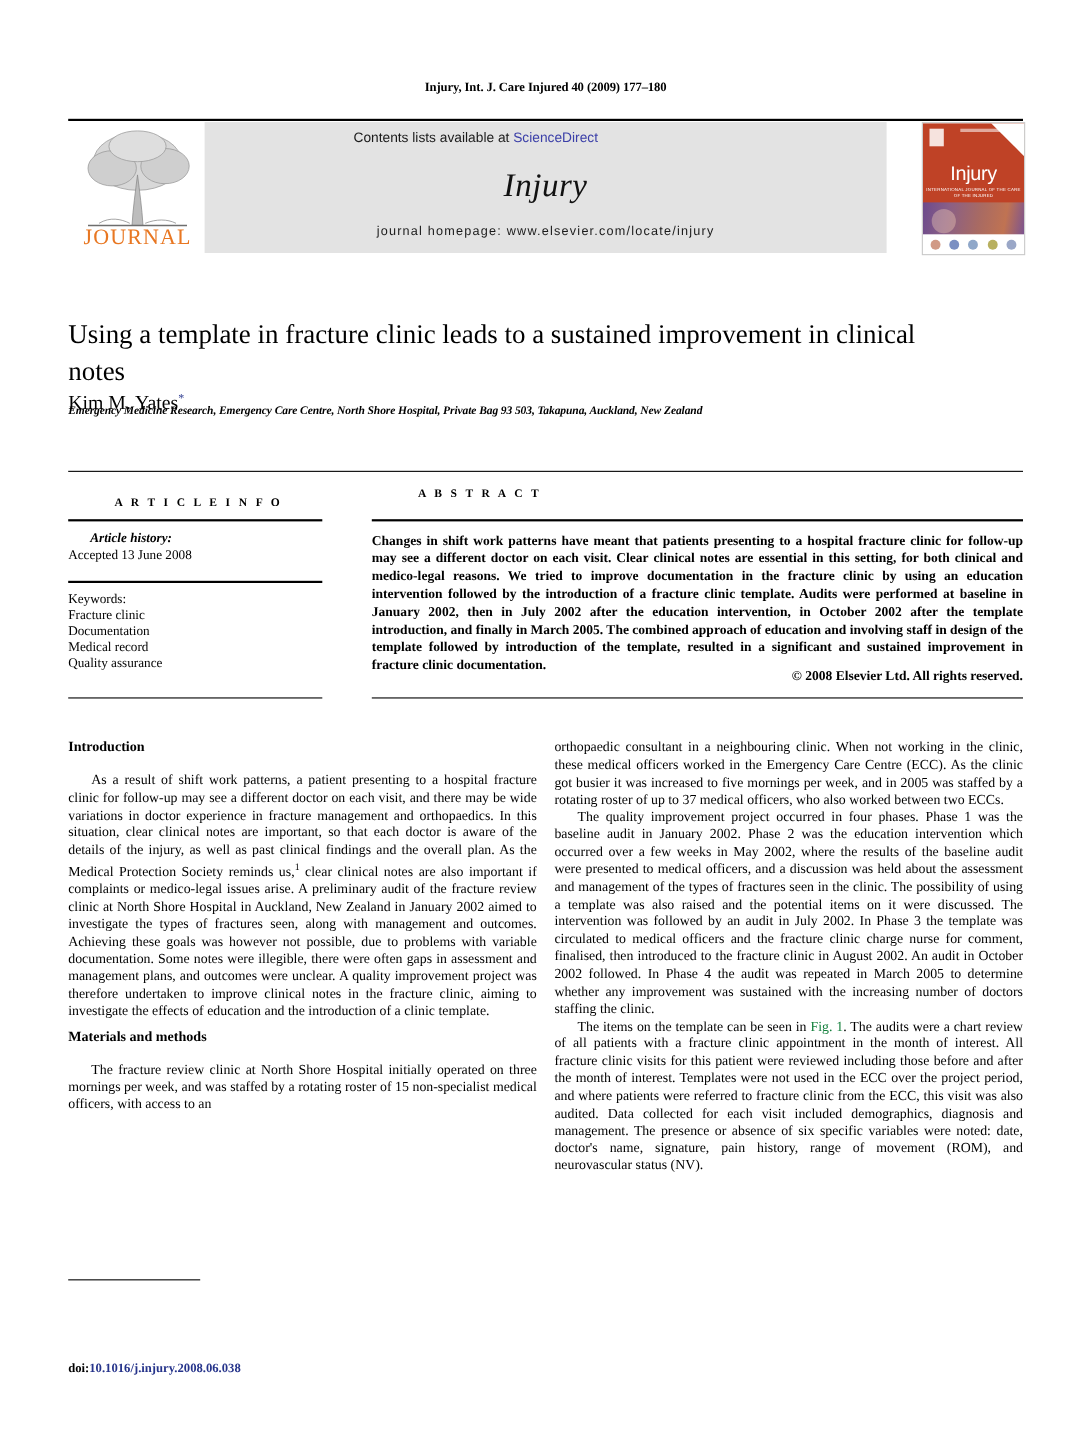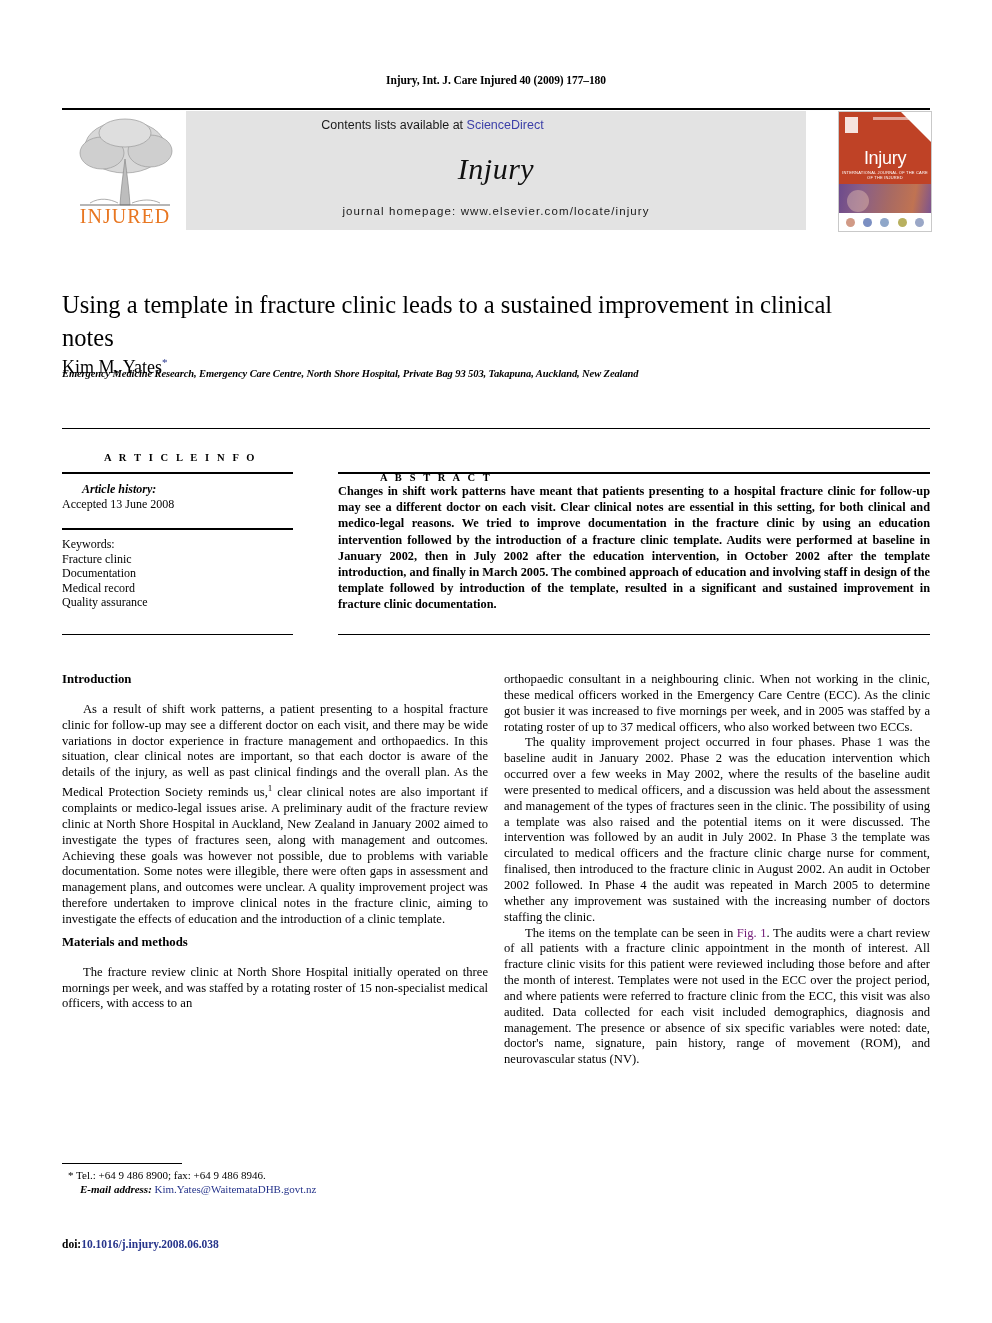--- a/index.html
+++ b/index.html
@@ -228,21 +228,21 @@
   }
   .sec-head {
     position: absolute;
     font-family: "Liberation Serif", serif;
     font-size: 10.5px;
     font-weight: bold;
     letter-spacing: 2.6px;
     margin-left: 40px;
   }
   .info-head { left: 64px; top: 452px; }
-  .abs-head  { left: 340px; top: 472px; text-align: right; }
+  .abs-head  { left: 340px; top: 444px; text-align: right; }
 
   .info-rule {
     position: absolute;
     left: 62px; top: 472px;
     width: 231px; height: 2px;
     background: #000;
   }
   .abs-rule {
     position: absolute;
     left: 338px; top: 472px;
@@ -320,21 +320,21 @@
     font-size: 12.8px;
     font-weight: bold;
     text-align: left;
   }
   .col h2.spaced { margin-top: 7px; }
   .col p {
     margin: 0;
     text-indent: 21px;
   }
   .col sup { font-size: 9px; vertical-align: super; }
-  .figref { color: #701a75; }
+  .figref { color: #15803d; }
 
   
   .fn-rule {
     position: absolute;
     left: 62px; top: 1163px;
     width: 120px; height: 1px;
     background: #000;
   }
   .footnote {
     position: absolute;
@@ -372,21 +372,21 @@
         <ellipse cx="59" cy="34" rx="40" ry="26" fill="#d8d8d8" stroke="#9a9a9a"></ellipse>
         <ellipse cx="36" cy="40" rx="22" ry="16" fill="#cfcfcf" stroke="#9a9a9a"></ellipse>
         <ellipse cx="84" cy="38" rx="22" ry="16" fill="#cfcfcf" stroke="#9a9a9a"></ellipse>
         <ellipse cx="59" cy="20" rx="26" ry="14" fill="#dedede" stroke="#9a9a9a"></ellipse>
         <path d="M54 92 C55 76 57 62 59 46 C61 62 63 76 64 92 Z" fill="#bdbdbd" stroke="#8a8a8a"></path>
         <path d="M24 90 C34 84 44 86 52 90" stroke="#8a8a8a"></path>
         <path d="M66 90 C76 86 86 86 94 90" stroke="#8a8a8a"></path>
         <line x1="14" y1="92" x2="104" y2="92" stroke="#6e6e6e" stroke-width="1.2"></line>
       </g>
     </svg>
-    <div class="elsevier-word">INJURED</div>
+    <div class="elsevier-word">JOURNAL</div>
   </div>
 
   <div class="contents-line">
     <span>Contents lists available at </span><span class="sd">ScienceDirect</span>
   </div>
   <div class="journal-name">Injury</div>
   <div class="journal-home">journal homepage: www.elsevier.com/locate/injury</div>
 
   <div class="cover">
     <div class="cover-red"></div>
@@ -424,45 +424,36 @@
   <div class="info-rule2"></div>
   <div class="kw-block">
     <div class="lbl">Keywords:</div>
     <div>Fracture clinic</div>
     <div>Documentation</div>
     <div>Medical record</div>
     <div>Quality assurance</div>
   </div>
 
   <div class="abstract">Changes in shift work patterns have meant that patients presenting to a hospital fracture clinic for follow-up may see a different doctor on each visit. Clear clinical notes are essential in this setting, for both clinical and medico-legal reasons. We tried to improve documentation in the fracture clinic by using an education intervention followed by the introduction of a fracture clinic template. Audits were performed at baseline in January 2002, then in July 2002 after the education intervention, in October 2002 after the template introduction, and finally in March 2005. The combined approach of education and involving staff in design of the template followed by introduction of the template, resulted in a significant and sustained improvement in fracture clinic documentation.</div>
+  <div class="copyright">© 2008 Elsevier Ltd. All rights reserved.</div>
   <div class="info-rule-bottom"></div>
   <div class="abs-rule-bottom"></div>
 
   <div class="col col-left">
     <h2>Introduction</h2>
     <p><span>As a result of shift work patterns, a patient presenting to a hospital fracture clinic for follow-up may see a different doctor on each visit, and there may be wide variations in doctor experience in fracture management and orthopaedics. In this situation, clear clinical notes are important, so that each doctor is aware of the details of the injury, as well as past clinical findings and the overall plan. As the Medical Protection Society reminds us,</span><sup>1</sup><span> clear clinical notes are also important if complaints or medico-legal issues arise. A preliminary audit of the fracture review clinic at North Shore Hospital in Auckland, New Zealand in January 2002 aimed to investigate the types of fractures seen, along with management and outcomes. Achieving these goals was however not possible, due to problems with variable documentation. Some notes were illegible, there were often gaps in assessment and management plans, and outcomes were unclear. A quality improvement project was therefore undertaken to improve clinical notes in the fracture clinic, aiming to investigate the effects of education and the introduction of a clinic template.</span></p>
     <h2 class="spaced">Materials and methods</h2>
     <p>The fracture review clinic at North Shore Hospital initially operated on three mornings per week, and was staffed by a rotating roster of 15 non-specialist medical officers, with access to an</p>
   </div>
 
   <div class="col col-right">
     <p style="text-indent:0">orthopaedic consultant in a neighbouring clinic. When not working in the clinic, these medical officers worked in the Emergency Care Centre (ECC). As the clinic got busier it was increased to five mornings per week, and in 2005 was staffed by a rotating roster of up to 37 medical officers, who also worked between two ECCs.</p>
     <p>The quality improvement project occurred in four phases. Phase 1 was the baseline audit in January 2002. Phase 2 was the education intervention which occurred over a few weeks in May 2002, where the results of the baseline audit were presented to medical officers, and a discussion was held about the assessment and management of the types of fractures seen in the clinic. The possibility of using a template was also raised and the potential items on it were discussed. The intervention was followed by an audit in July 2002. In Phase 3 the template was circulated to medical officers and the fracture clinic charge nurse for comment, finalised, then introduced to the fracture clinic in August 2002. An audit in October 2002 followed. In Phase 4 the audit was repeated in March 2005 to determine whether any improvement was sustained with the increasing number of doctors staffing the clinic.</p>
     <p><span>The items on the template can be seen in </span><span class="figref">Fig. 1</span><span>. The audits were a chart review of all patients with a fracture clinic appointment in the month of interest. All fracture clinic visits for this patient were reviewed including those before and after the month of interest. Templates were not used in the ECC over the project period, and where patients were referred to fracture clinic from the ECC, this visit was also audited. Data collected for each visit included demographics, diagnosis and management. The presence or absence of six specific variables were noted: date, doctor's name, signature, pain history, range of movement (ROM), and neurovascular status (NV).</span></p>
   </div>
 
   <div class="fn-rule"></div>
-  <div class="footnote">
-    <div style="padding-left:10px; text-indent:-4px;">
-      <span class="star">*</span>
-      <span>Tel.: +64 9 486 8900; fax: +64 9 486 8946.</span>
-    </div>
-    <div style="padding-left:18px;">
-      <span class="em">E-mail address:</span>
-      <span class="link">Kim.Yates@WaitemataDHB.govt.nz</span>
-    </div>
-  </div>
 
   <div class="colophon">
     <div><span>doi:</span><span class="link">10.1016/j.injury.2008.06.038</span></div>
   </div>
 
 </div>
 
 </body></html>

